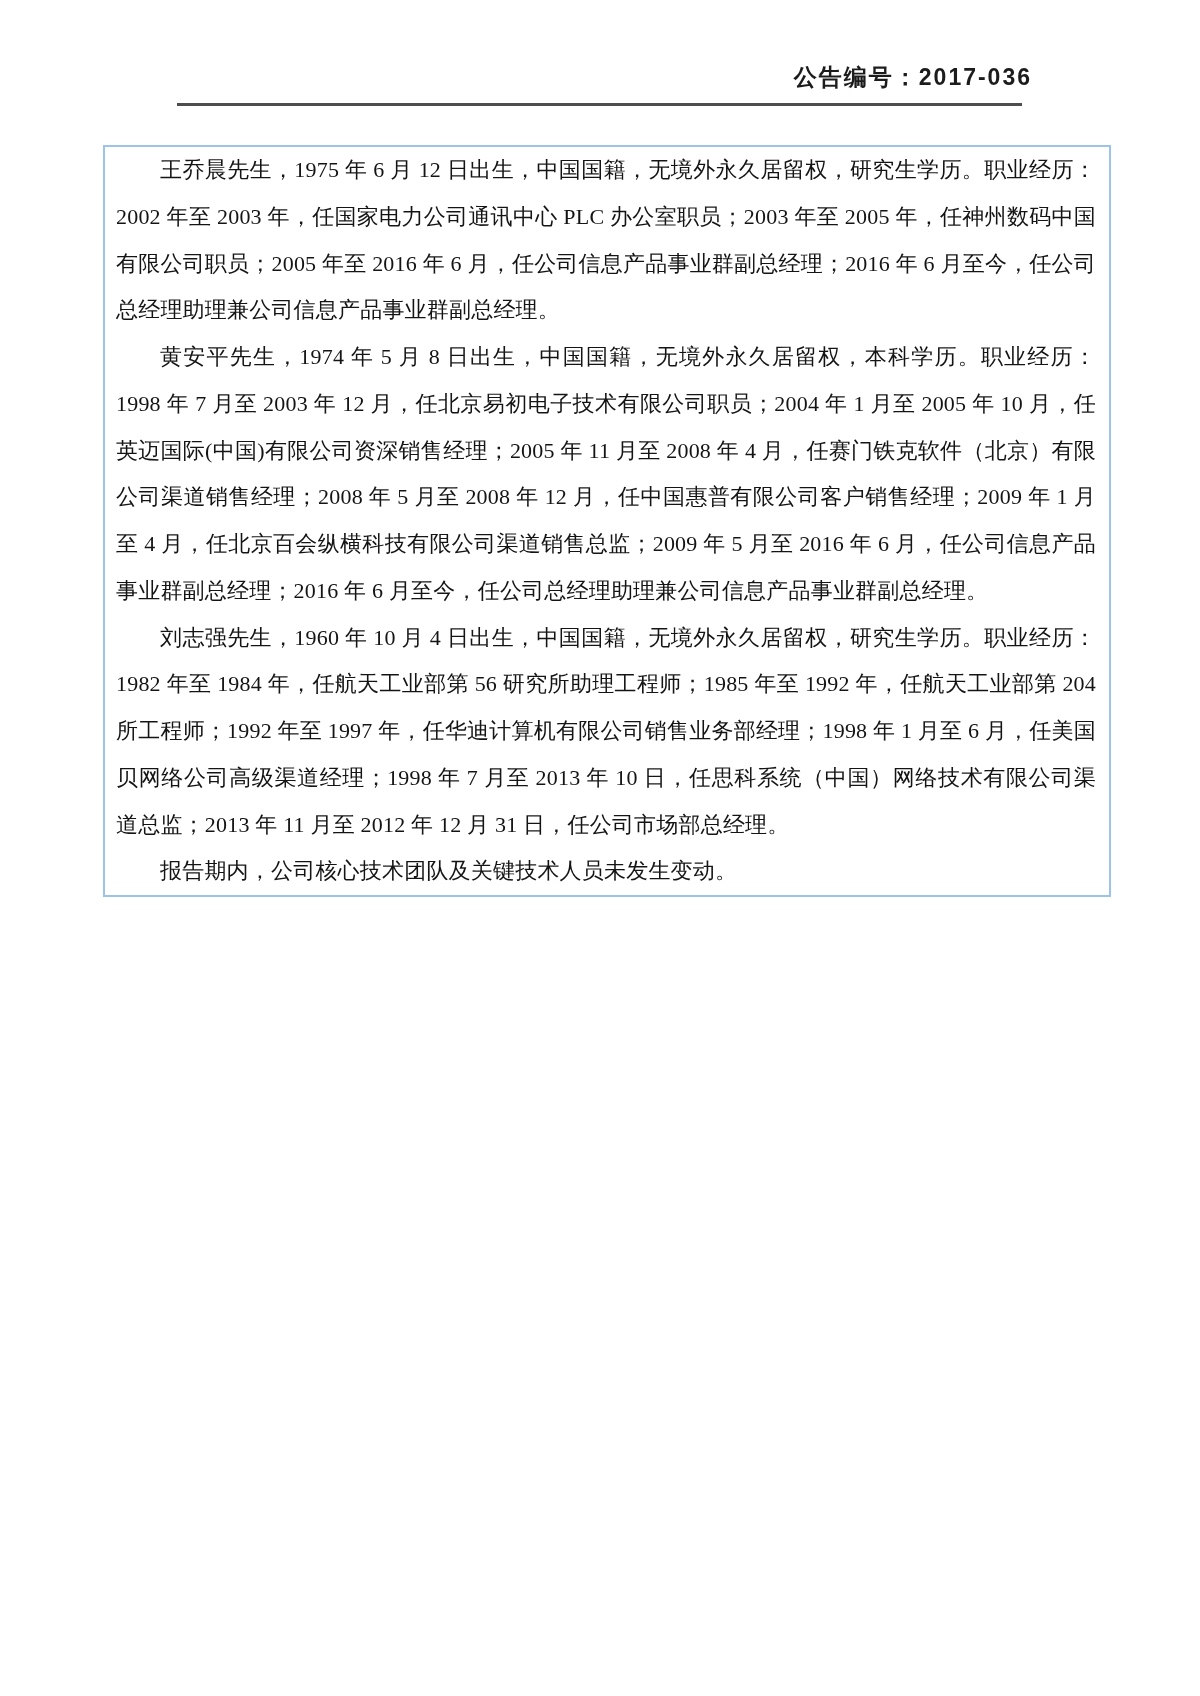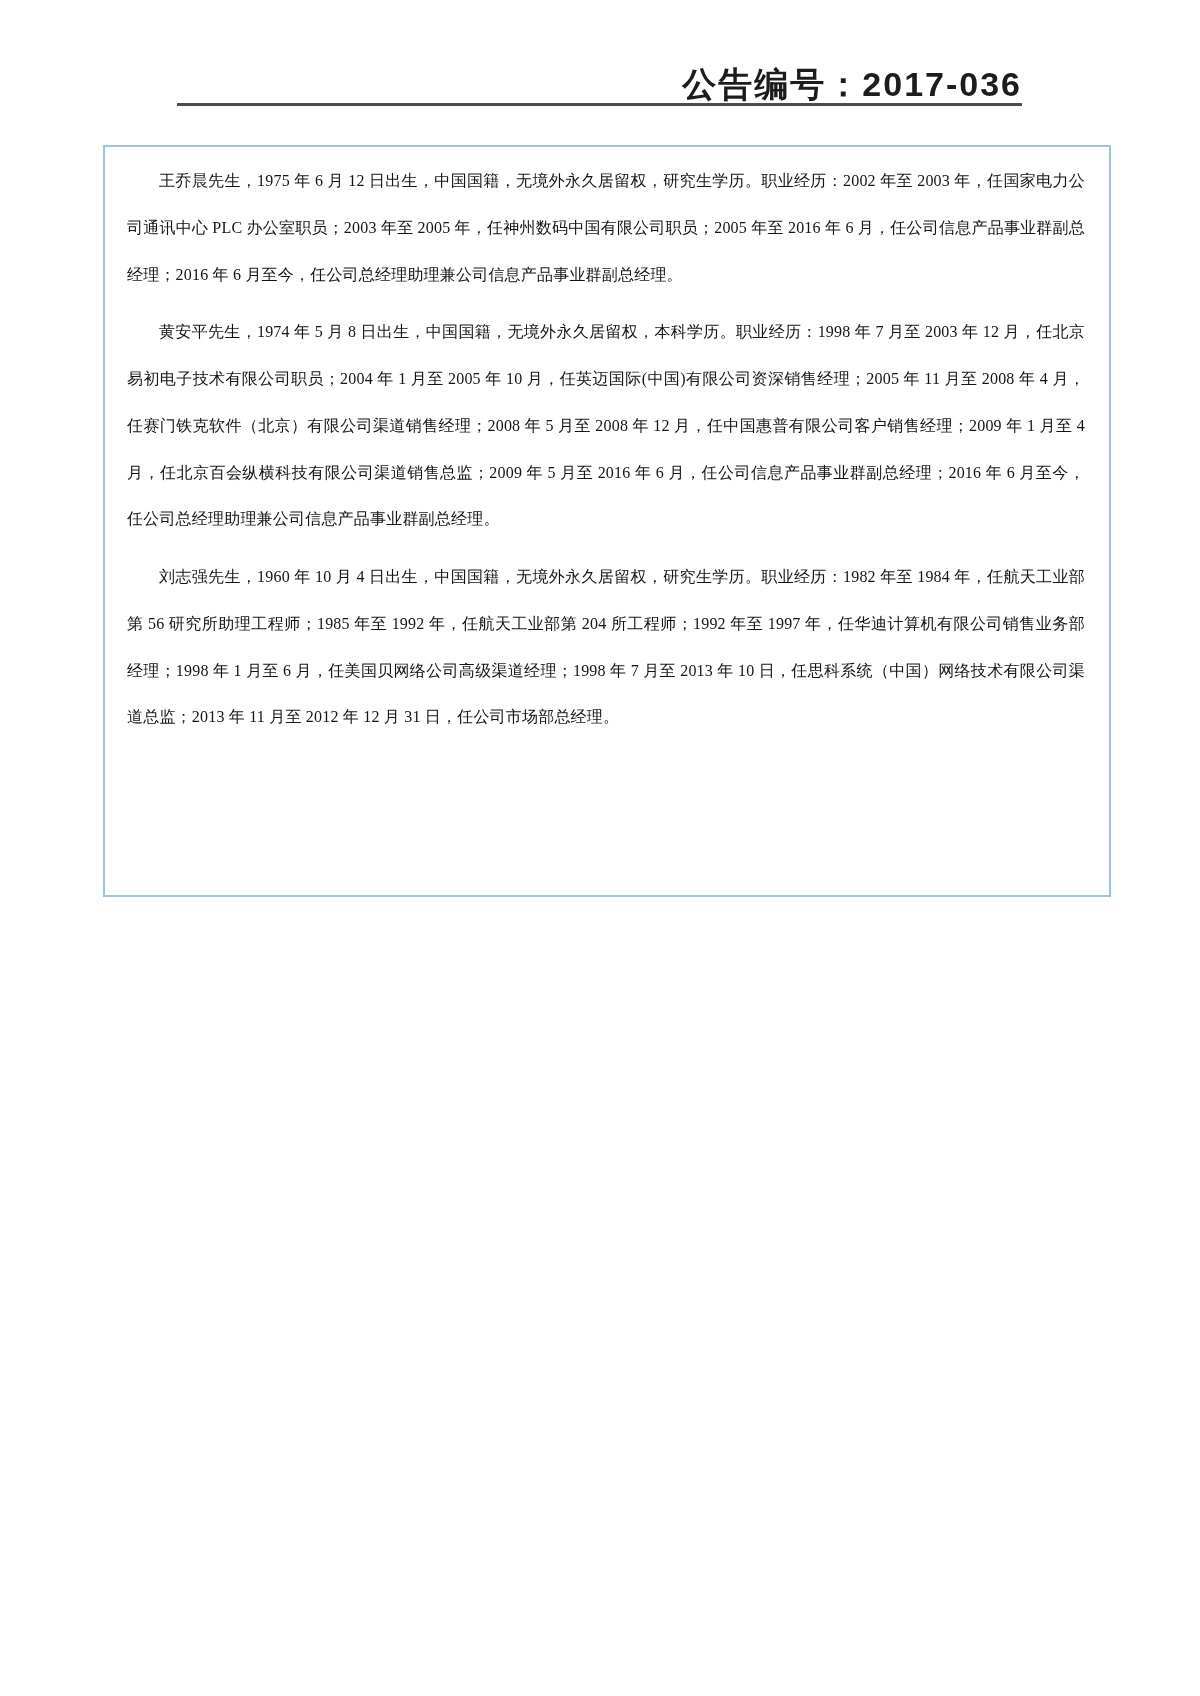--- a/index.html
+++ b/index.html
@@ -6,24 +6,24 @@
   .page {
     position: relative;
     width: 1200px;
     height: 1696px;
     background: #ffffff;
     overflow: hidden;
   }
   .announcement-no {
     position: absolute;
     top: 62px;
-    right: 178px;
+    right: 168px;
     font-family: "Liberation Sans", "DejaVu Sans", sans-serif;
     font-weight: bold;
-    font-size: 34px;
+    font-size: 23px;
     color: #1c1c1c;
     letter-spacing: 2px;
     white-space: nowrap;
   }
   .header-rule {
     position: absolute;
     top: 103px;
     left: 177px;
     width: 845px;
     height: 3px;
@@ -35,23 +35,23 @@
     top: 145px;
     width: 1008px;
     height: 752px;
     box-sizing: border-box;
     border: 2px solid #9dc3e6;
     background: #ffffff;
     padding: 0 13px 0 11px;
     overflow: hidden;
   }
   .content-box p {
-    margin: 11px;
+    margin: 0;
     font-family: "Liberation Serif", "DejaVu Serif", serif;
-    font-size: 16px;
+    font-size: 22px;
     line-height: 46.75px;
     color: #141414;
     text-align: justify;
     text-justify: inter-character;
     text-indent: 2em;
     letter-spacing: 0.2px;
   }
 </style>
 </head>
 <body>
@@ -59,15 +59,16 @@
 <div class="page">
 
   <div class="announcement-no">公告编号：2017-036</div>
 
   <div class="header-rule"></div>
 
   <div class="content-box">
     <p>王乔晨先生，1975 年 6 月 12 日出生，中国国籍，无境外永久居留权，研究生学历。职业经历：2002 年至 2003 年，任国家电力公司通讯中心 PLC 办公室职员；2003 年至 2005 年，任神州数码中国有限公司职员；2005 年至 2016 年 6 月，任公司信息产品事业群副总经理；2016 年 6 月至今，任公司总经理助理兼公司信息产品事业群副总经理。</p>
     <p>黄安平先生，1974 年 5 月 8 日出生，中国国籍，无境外永久居留权，本科学历。职业经历：1998 年 7 月至 2003 年 12 月，任北京易初电子技术有限公司职员；2004 年 1 月至 2005 年 10 月，任英迈国际(中国)有限公司资深销售经理；2005 年 11 月至 2008 年 4 月，任赛门铁克软件（北京）有限公司渠道销售经理；2008 年 5 月至 2008 年 12 月，任中国惠普有限公司客户销售经理；2009 年 1 月至 4 月，任北京百会纵横科技有限公司渠道销售总监；2009 年 5 月至 2016 年 6 月，任公司信息产品事业群副总经理；2016 年 6 月至今，任公司总经理助理兼公司信息产品事业群副总经理。</p>
     <p>刘志强先生，1960 年 10 月 4 日出生，中国国籍，无境外永久居留权，研究生学历。职业经历：1982 年至 1984 年，任航天工业部第 56 研究所助理工程师；1985 年至 1992 年，任航天工业部第 204 所工程师；1992 年至 1997 年，任华迪计算机有限公司销售业务部经理；1998 年 1 月至 6 月，任美国贝网络公司高级渠道经理；1998 年 7 月至 2013 年 10 日，任思科系统（中国）网络技术有限公司渠道总监；2013 年 11 月至 2012 年 12 月 31 日，任公司市场部总经理。</p>
+    <p>报告期内，公司核心技术团队及关键技术人员未发生变动。</p>
   </div>
 
 </div>
 
 </body></html>

